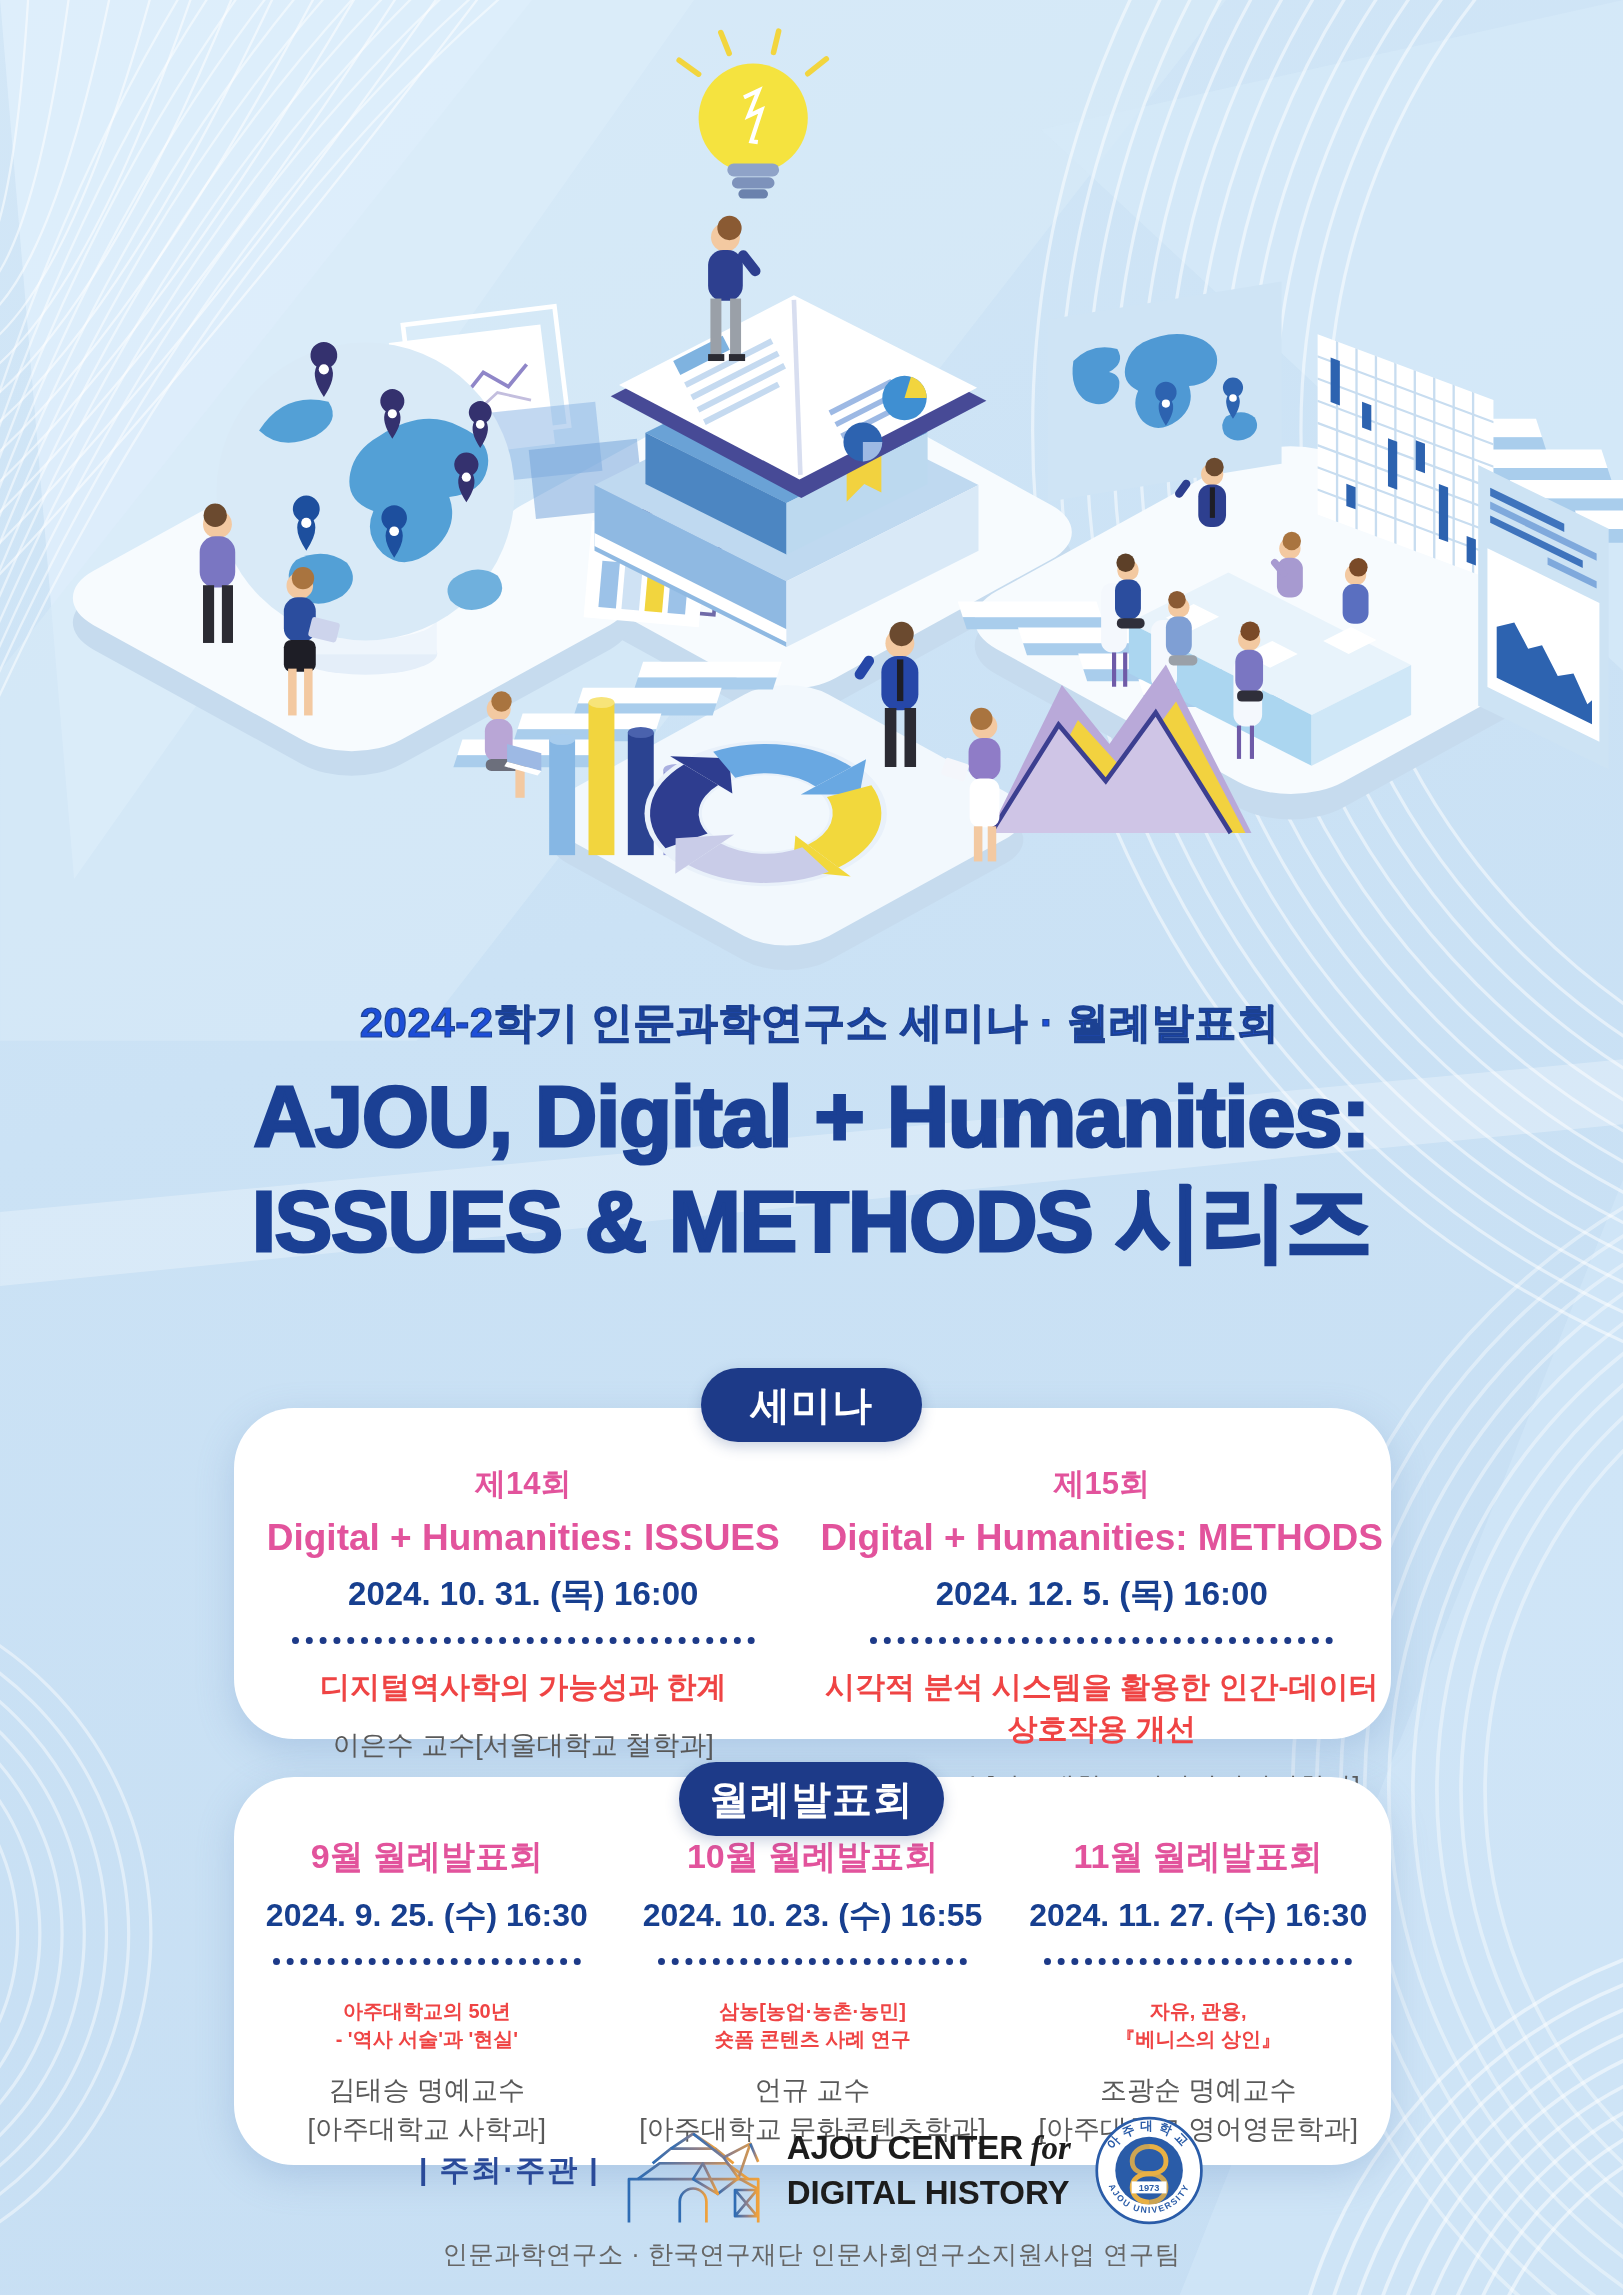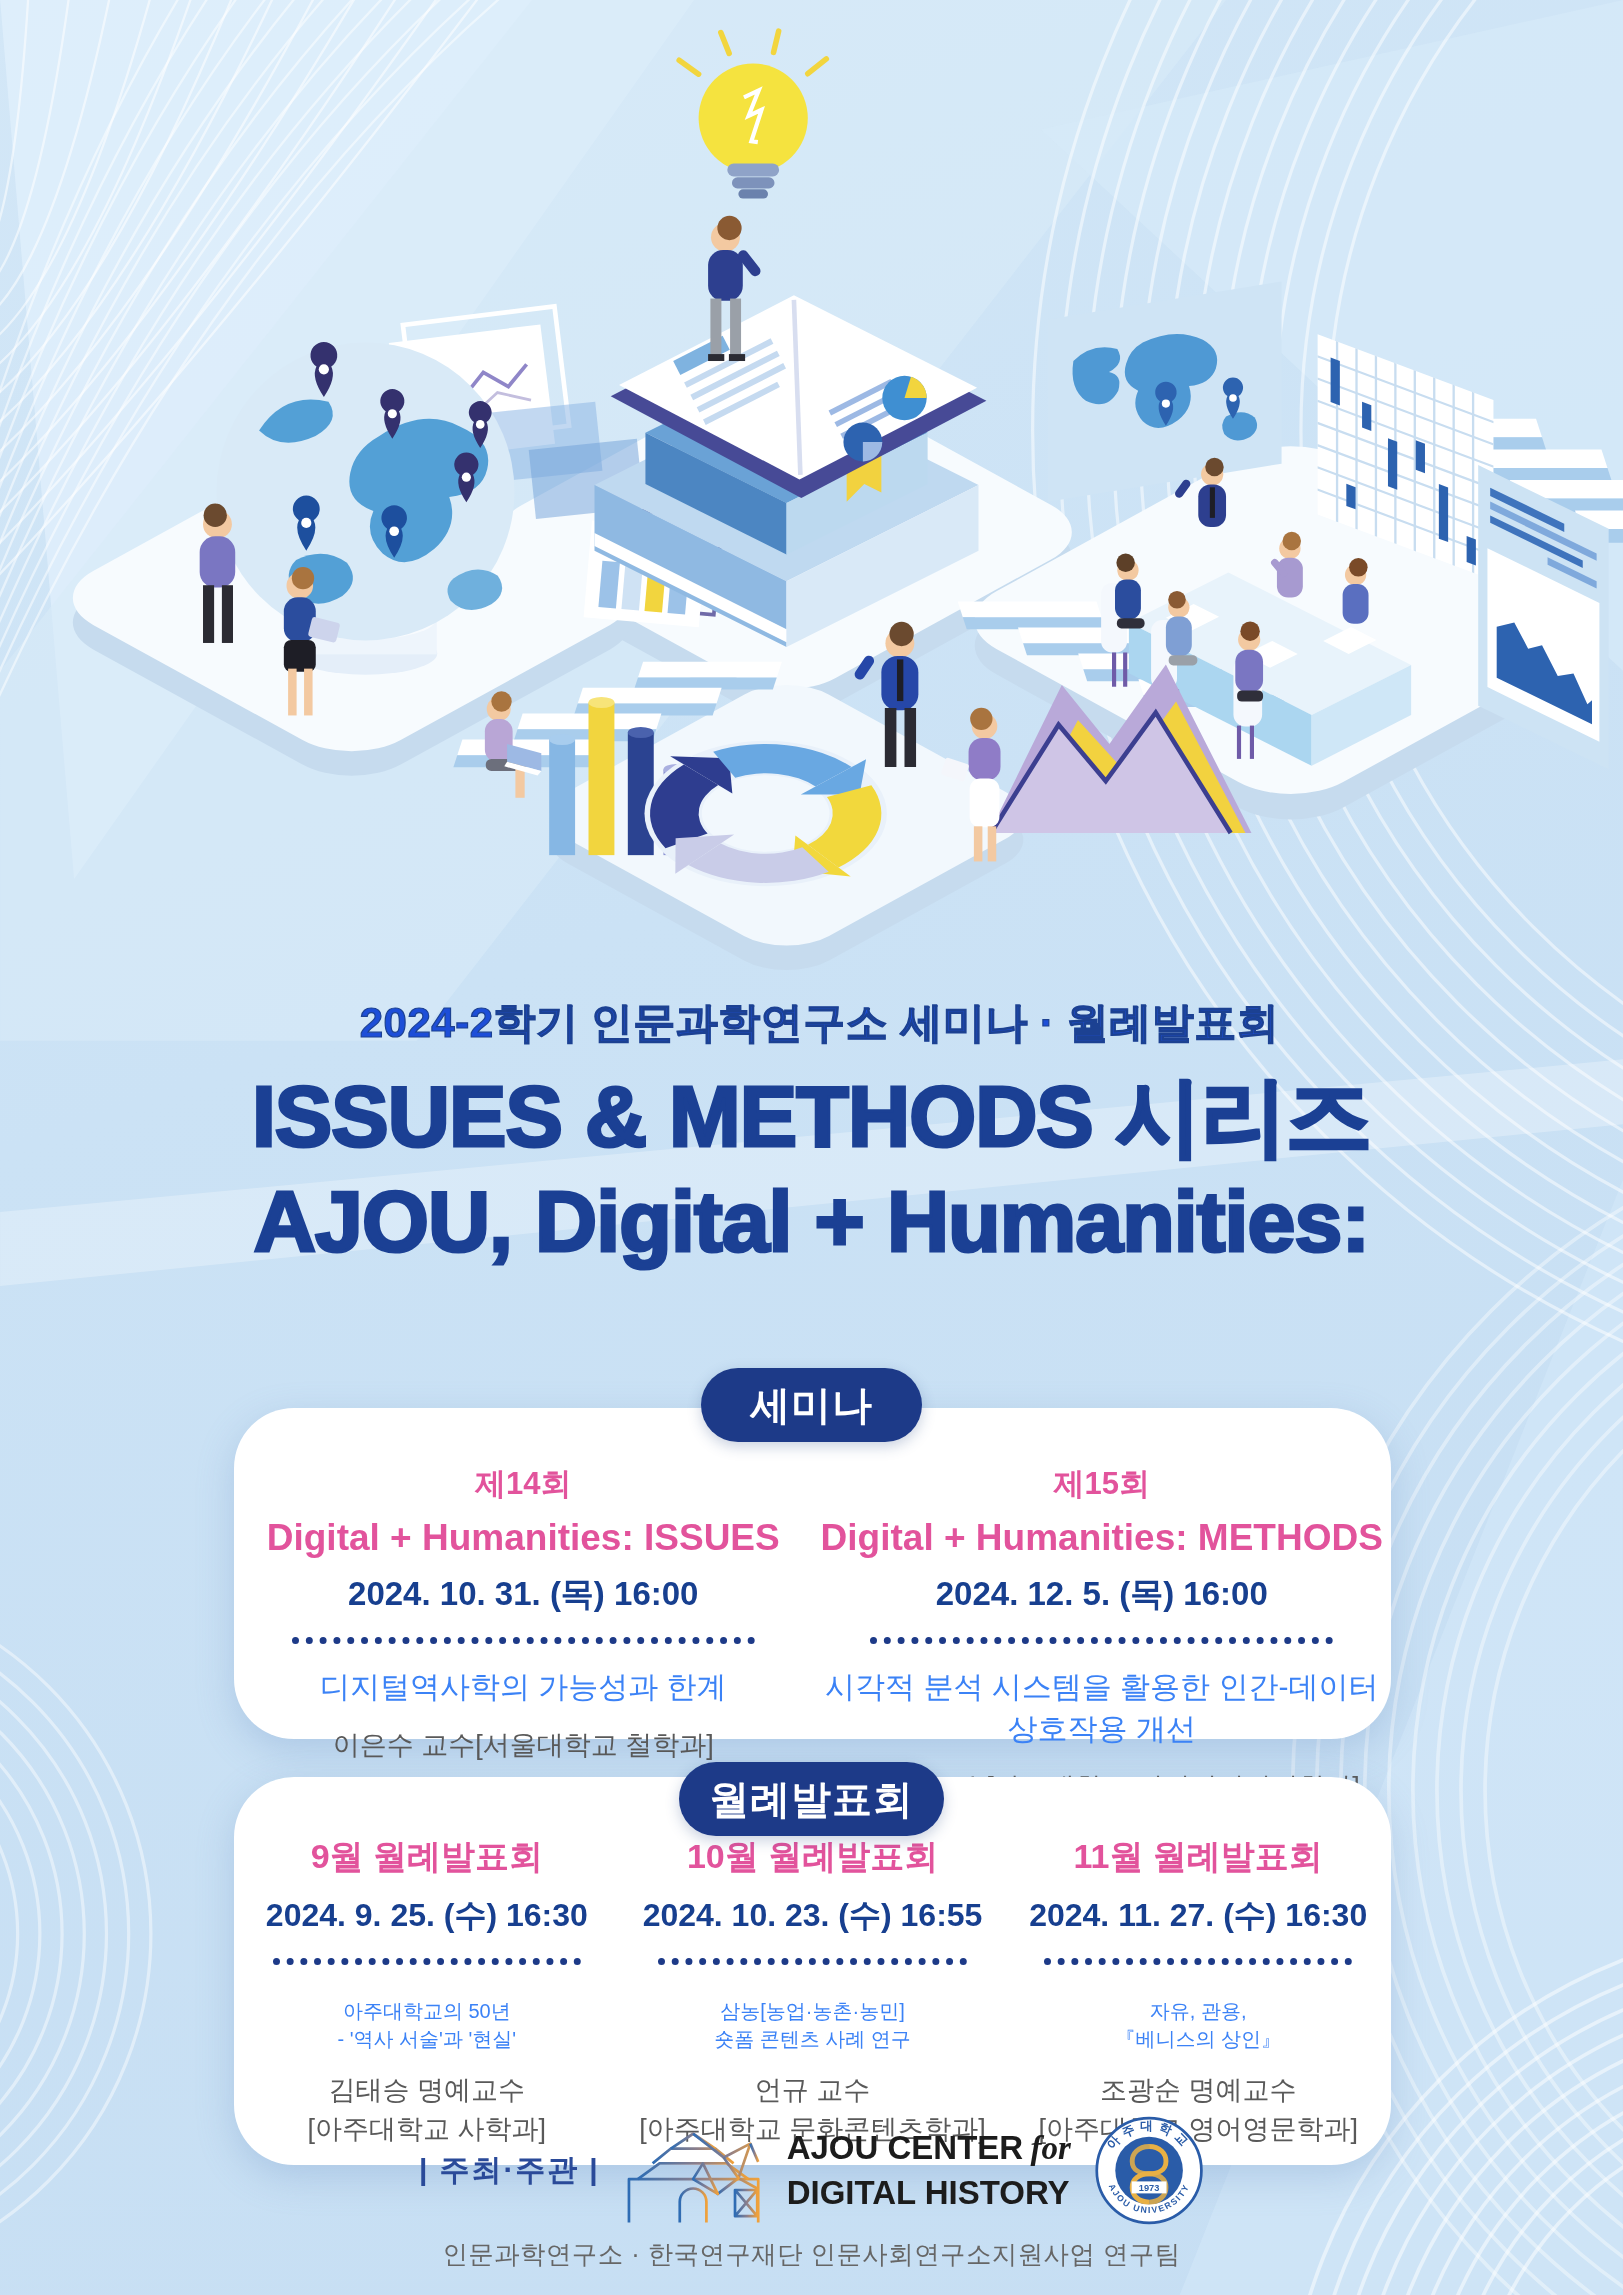--- a/index.html
+++ b/index.html
@@ -37,21 +37,21 @@
   }
   .card.seminar{top:1408px;height:276px;padding-top:55px;}
   .card.monthly{top:1777px;height:331px;padding-top:57px;}
   .col{flex:1;text-align:center;display:flex;flex-direction:column;align-items:center;}
   .round{color:#e2539c;font-size:31px;font-weight:700;}
   .entitle{color:#e2539c;font-size:37px;font-weight:700;margin-top:12px;}
   .date{color:#173f8f;font-size:33px;font-weight:700;margin-top:13px;}
   .card.monthly .round{font-size:34px;}
   .card.monthly .date{font-size:32px;margin-top:14px;}
   .divider{border-top:7.4px dotted #1d3a88;width:80%;margin-top:20.4px;}
-  .talk{color:#3b82f6;font-size:30px;font-weight:400;line-height:1.4;margin-top:22px;}
+  .talk{color:#ef4444;font-size:30px;font-weight:700;line-height:1.4;margin-top:22px;}
   .card.monthly .talk{font-size:20px;margin-top:32px;}
   .speaker{color:#595959;font-size:27px;line-height:1.45;margin-top:17.6px;font-weight:500;}
 
   
   .footer-row{
     position:absolute;left:50%;top:2115px;transform:translateX(-50%);
     display:flex;align-items:center;gap:24px;z-index:6;
   }
   .host{color:#2a4a99;font-size:30px;font-weight:700;letter-spacing:1.9px;white-space:nowrap;}
   .center-name{color:#1c1c1c;text-align:left;line-height:1.32;}
@@ -536,22 +536,22 @@
     <rect x="-30" y="-128" width="60" height="80" rx="26" fill="#8f7cc7"></rect>
     <rect x="-28" y="-52" width="56" height="92" rx="20" fill="#ffffff"></rect>
     <rect x="-20" y="38" width="16" height="66" fill="#f3c9a1"></rect>
       <rect x="6" y="38" width="16" height="66" fill="#f3c9a1"></rect>
     <rect x="-72" y="-92" width="46" height="34" rx="5" fill="#f4f6fb" transform="rotate(18 -72 -92)"></rect>
   </g>
 </svg>
 
 <div class="subtitle">2024-2학기 인문과학연구소 세미나 · 월례발표회</div>
 <div class="title">
+  <div>AJOU, Digital + Humanities:</div>
   <div>ISSUES &amp; METHODS 시리즈</div>
-  <div>AJOU, Digital + Humanities:</div>
 </div>
 
 <div class="badge seminar">세미나</div>
 <section class="card seminar">
   <div class="col">
     <div class="round">제14회</div>
     <div class="entitle">Digital + Humanities: ISSUES</div>
     <div class="date">2024. 10. 31. (목) 16:00</div>
     <div class="divider"></div>
     <div class="talk">디지털역사학의 가능성과 한계</div>

